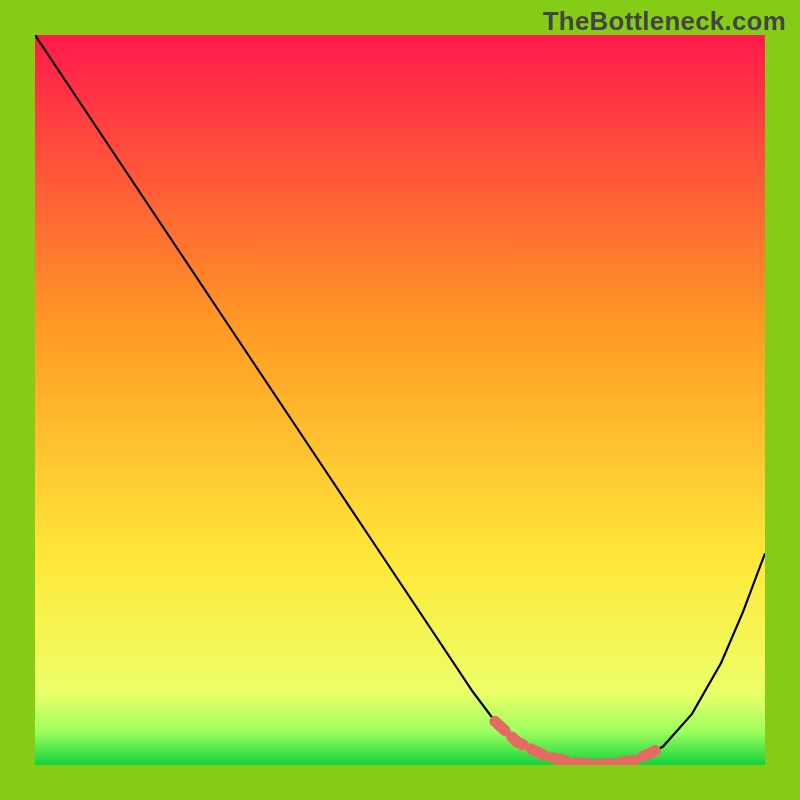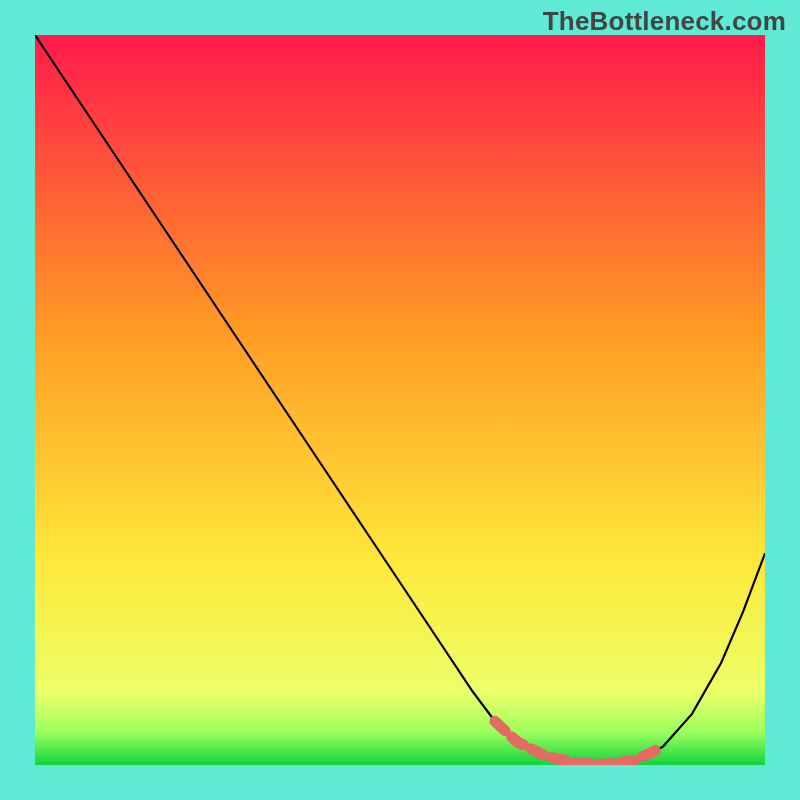--- a/index.html
+++ b/index.html
@@ -1,20 +1,20 @@
 <!DOCTYPE html>
 <html><head>
 <meta charset="utf-8">
 <style>
   * { margin: 0; padding: 0; box-sizing: border-box; }
   html, body { width: 800px; height: 800px; background: #000; overflow: hidden; }
   .container {
     width: 800px;
     height: 800px;
-    background: #5eead4;
+    background: #84cc16;
     position: relative;
   }
   .watermark {
     position: absolute;
     top: 6px;
     right: 14px;
     color: #444;
     font-family: Arial, Helvetica, sans-serif;
     font-size: 26px;
     font-weight: 700;

